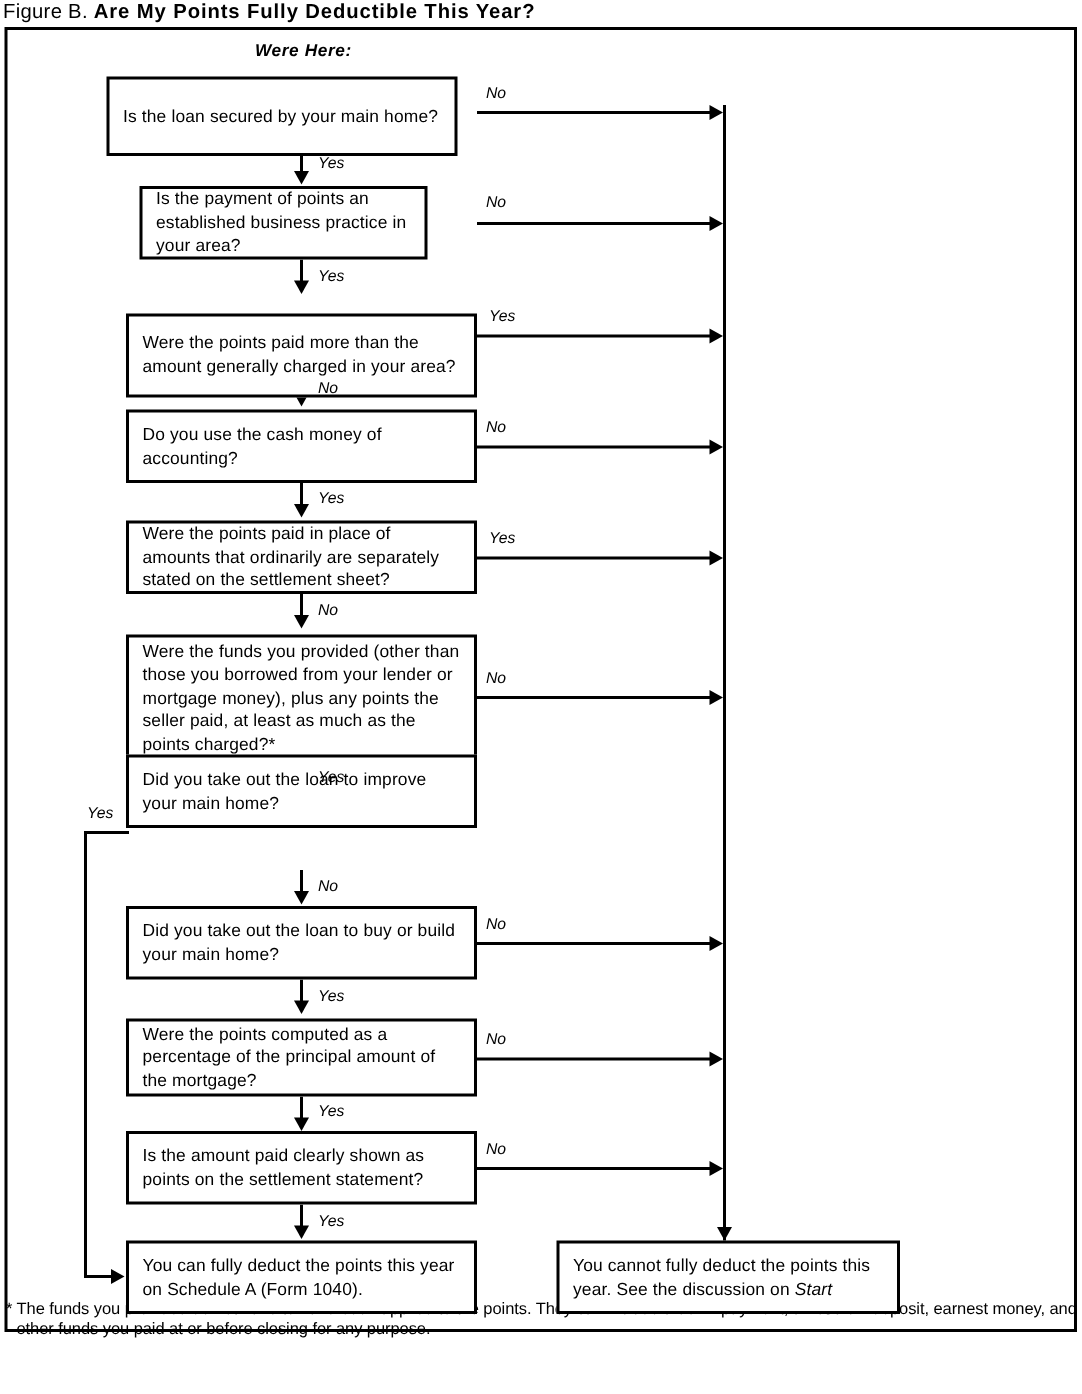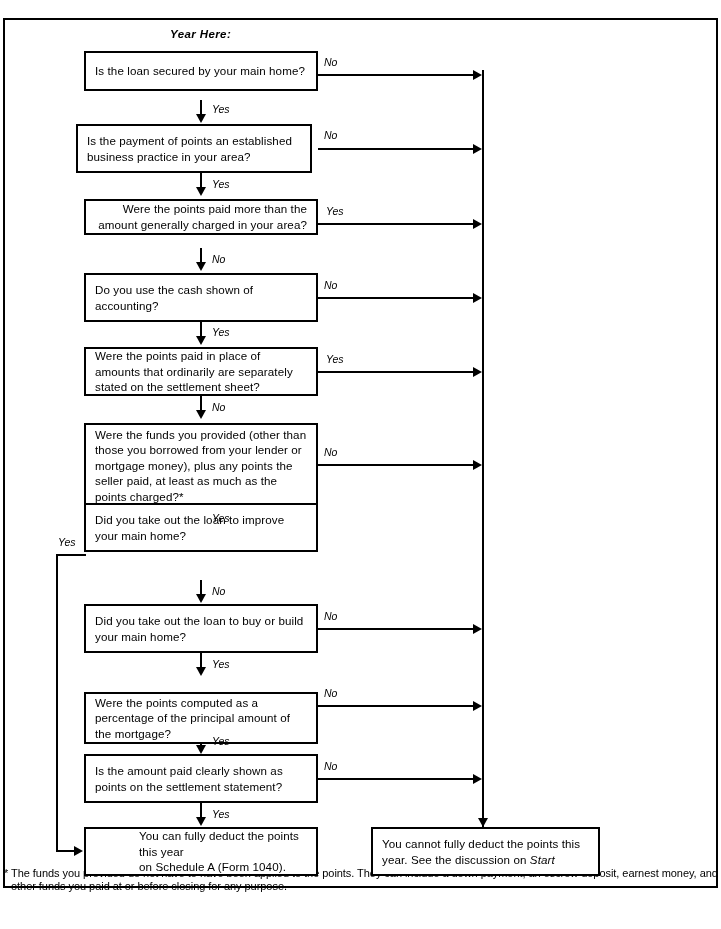--- a/index.html
+++ b/index.html
@@ -119,66 +119,70 @@
     display: block;
     text-indent: -7px;
     padding-left: 7px;
   }
 </style>
 </head>
 <body>
 
 <div id="page">
 
+  <div class="fig-title">
+    <span class="lbl">Figure B.</span>
+    <span class="txt">Are My Points Fully Deductible This Year?</span>
+  </div>
 
   <div class="frame"></div>
 
-  <div class="start-here" style="left:170px; top:28px;">Year Here:</div>
+  <div class="start-here" style="left:170px; top:28px;">Were Here:</div>
 
   <div class="vline" style="left:482px; top:70px; height:772px;"></div>
   <div class="arr-d" style="left:478px; top:818px;"></div>
 
   <div class="vline" style="left:56px; top:554px; height:298px;"></div>
   <div class="hline" style="left:56px; top:554px; width:30px;"></div>
   <div class="hline" style="left:56px; top:850px; width:20px;"></div>
   <div class="arr-r" style="left:74px; top:846px;"></div>
   <div class="lab" style="left:58px; top:536px;">Yes</div>
 
-  <div class="box" style="left:84px; top:51px; width:234px; height:40px;">
+  <div class="box" style="left:71px; top:51px; width:234px; height:53px;">
     <div class="inner">Is the loan secured by your main home?</div>
   </div>
   <div class="hline" style="left:318px; top:74px; width:160px;"></div>
   <div class="arr-r" style="left:473px; top:70px;"></div>
   <div class="lab" style="left:324px; top:56px;">No</div>
   <div class="vline" style="left:200px; top:100px; width:2px; height:16px;"></div>
   <div class="arr-d" style="left:196px; top:114px;"></div>
   <div class="lab" style="left:212px; top:103px;">Yes</div>
 
-  <div class="box" style="left:76px; top:124px; width:236px; height:49px;align-items:center;">
+  <div class="box" style="left:93px; top:124px; width:192px; height:49px;align-items:center;">
     <div class="inner">Is the payment of points an established business practice in your area?</div>
   </div>
   <div class="hline" style="left:318px; top:148px; width:160px;"></div>
   <div class="arr-r" style="left:473px; top:144px;"></div>
   <div class="lab" style="left:324px; top:129px;">No</div>
   <div class="vline" style="left:200px; top:173px; width:2px; height:16px;"></div>
   <div class="arr-d" style="left:196px; top:187px;"></div>
   <div class="lab" style="left:212px; top:178px;">Yes</div>
 
-  <div class="box" style="left:84px; top:199px; width:234px; height:36px;text-align:right;">
+  <div class="box" style="left:84px; top:209px; width:234px; height:56px;">
     <div class="inner">Were the points paid more than the amount generally charged in your area?</div>
   </div>
   <div class="hline" style="left:318px; top:223px; width:160px;"></div>
   <div class="arr-r" style="left:473px; top:219px;"></div>
   <div class="lab" style="left:326px; top:205px;">Yes</div>
   <div class="vline" style="left:200px; top:248px; width:2px; height:16px;"></div>
   <div class="arr-d" style="left:196px; top:262px;"></div>
   <div class="lab" style="left:212px; top:253px;">No</div>
 
   <div class="box" style="left:84px; top:273px; width:234px; height:49px;">
-    <div class="inner">Do you use the cash shown of accounting?</div>
+    <div class="inner">Do you use the cash money of accounting?</div>
   </div>
   <div class="hline" style="left:318px; top:297px; width:160px;"></div>
   <div class="arr-r" style="left:473px; top:293px;"></div>
   <div class="lab" style="left:324px; top:279px;">No</div>
   <div class="vline" style="left:200px; top:322px; width:2px; height:16px;"></div>
   <div class="arr-d" style="left:196px; top:336px;"></div>
   <div class="lab" style="left:212px; top:326px;">Yes</div>
 
   <div class="box" style="left:84px; top:347px; width:234px; height:49px;">
     <div class="inner">Were the points paid in place of amounts that ordinarily are separately stated on the settlement sheet?</div>
@@ -210,41 +214,41 @@
   <div class="box" style="left:84px; top:604px; width:234px; height:49px;">
     <div class="inner">Did you take out the loan to buy or build your main home?</div>
   </div>
   <div class="hline" style="left:318px; top:628px; width:160px;"></div>
   <div class="arr-r" style="left:473px; top:624px;"></div>
   <div class="lab" style="left:324px; top:610px;">No</div>
   <div class="vline" style="left:200px; top:653px; width:2px; height:16px;"></div>
   <div class="arr-d" style="left:196px; top:667px;"></div>
   <div class="lab" style="left:212px; top:658px;">Yes</div>
 
-  <div class="box" style="left:84px; top:679px; width:234px; height:52px;margin-top:13px;">
+  <div class="box" style="left:84px; top:679px; width:234px; height:52px;">
     <div class="inner">Were the points computed as a percentage of the principal amount of the mortgage?</div>
   </div>
   <div class="hline" style="left:318px; top:705px; width:160px;"></div>
   <div class="arr-r" style="left:473px; top:701px;"></div>
   <div class="lab" style="left:324px; top:687px;">No</div>
   <div class="vline" style="left:200px; top:731px; width:2px; height:16px;"></div>
   <div class="arr-d" style="left:196px; top:745px;"></div>
   <div class="lab" style="left:212px; top:735px;">Yes</div>
 
   <div class="box" style="left:84px; top:754px; width:234px; height:49px;">
     <div class="inner">Is the amount paid clearly shown as points on the settlement statement?</div>
   </div>
   <div class="hline" style="left:318px; top:778px; width:160px;"></div>
   <div class="arr-r" style="left:473px; top:774px;"></div>
   <div class="lab" style="left:324px; top:760px;">No</div>
   <div class="vline" style="left:200px; top:803px; width:2px; height:16px;"></div>
   <div class="arr-d" style="left:196px; top:817px;"></div>
   <div class="lab" style="left:212px; top:808px;">Yes</div>
 
-  <div class="box" style="left:84px; top:827px; width:234px; height:49px;padding-left:44px;">
+  <div class="box" style="left:84px; top:827px; width:234px; height:49px;">
     <div class="inner">
       <span>You can fully deduct the points this year</span>
       <br>
       <span>on Schedule A (Form 1040).</span>
     </div>
   </div>
 
   <div class="box" style="left:371px; top:827px; width:229px; height:49px;">
     <div class="inner">
       <span>You cannot fully deduct the points this</span>

